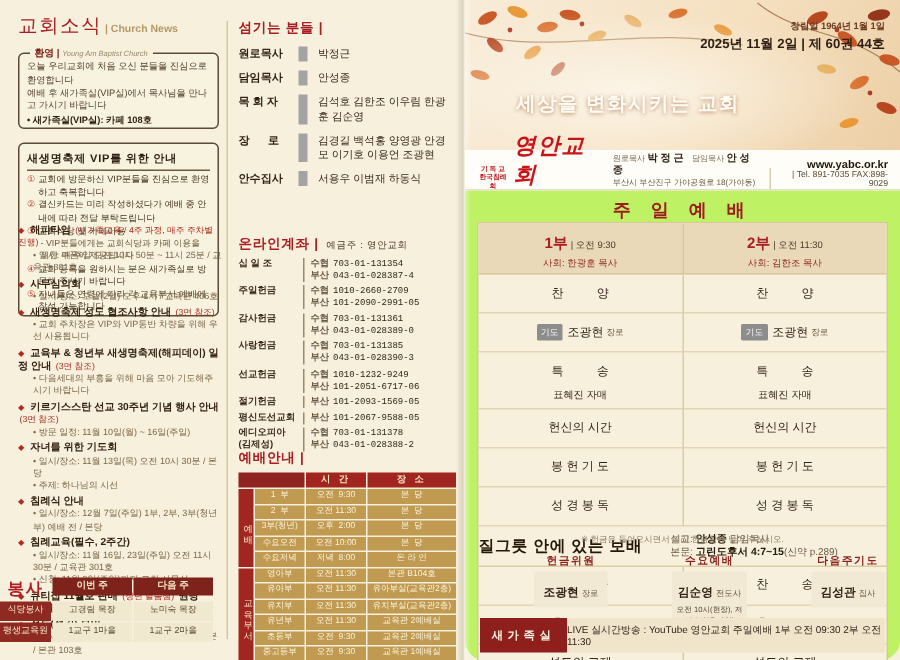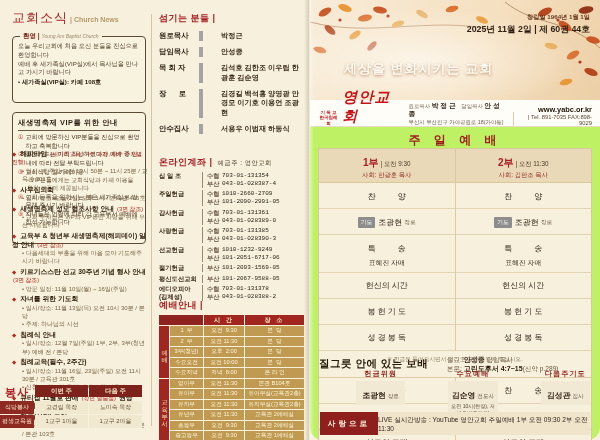--- a/index.html
+++ b/index.html
@@ -9,21 +9,21 @@
   #left-page{position:absolute;left:0;top:0;width:310px;height:440px;background:#f6f0dc;}
   #right-page{position:absolute;left:310px;top:0;width:290px;height:440px;background:#bef264;border-radius:13px;}
   #fold{position:absolute;left:304px;top:0;width:10px;height:440px;z-index:5;
         background:linear-gradient(90deg,rgba(90,70,40,0) 0%,rgba(90,70,40,.18) 45%,rgba(255,255,255,.4) 60%,rgba(90,70,40,0) 100%);}
   .col-divider{position:absolute;left:151px;top:14px;bottom:14px;width:1px;background:#d6c5a2;}
 
   
   #church-news{position:absolute;left:12px;top:8px;width:134px;}
   .cn-title{font-size:13px;font-weight:normal;color:#a81e22;letter-spacing:1px;}
   .cn-title-en{font-size:7px;color:#b59a68;font-weight:bold;margin-left:2px;}
-  .box{position:relative;border:1px solid #5a4a36;border-radius:4px;background:#f8f3df;padding:5px 5px 16px 5px;margin-top:9px;}
+  .box{position:relative;border:1px solid #5a4a36;border-radius:4px;background:#f8f3df;padding:5px 5px 0 5px;margin-top:9px;}
   .box-label{position:absolute;top:-5px;left:7px;background:#f6f0dc;padding:0 3px;font-size:6.5px;font-weight:bold;color:#7a2018;}
   .box-label .en{font-size:5px;font-style:italic;color:#9a8a6a;font-weight:normal;}
   .w-line{font-size:6.2px;color:#54422e;line-height:8.8px;}
   .w-note{font-size:6.2px;color:#2e2012;font-weight:bold;line-height:9px;}
   .vip-title{font-size:7.4px;font-weight:bold;color:#2e1f12;border-bottom:1px solid #6a5a42;padding-bottom:2px;margin-bottom:2px;letter-spacing:.5px;}
   .vip-item{font-size:6.1px;color:#46341f;line-height:8.6px;display:flex;}
   .vip-item .num{color:#c0392b;margin-right:2px;flex:0 0 auto;}
   .vip-sub{font-size:5.9px;color:#6a573c;line-height:8.2px;margin-left:9px;}
   #news-list{position:absolute;left:12px;top:150px;width:136px;}
   .news-item{margin-bottom:2.5px;}
@@ -40,21 +40,21 @@
   .st-h{background:#7e221c;color:#f5e9c9;font-size:6.4px;font-weight:bold;text-align:center;line-height:12px;height:12px;}
   .st-l{background:#8e2a22;color:#f5e9c9;font-size:6px;text-align:center;line-height:13px;height:13px;}
   .st-c{background:#f1e8d0;color:#5c4a30;font-size:5.9px;text-align:center;line-height:13px;height:13px;border:0;}
 
   
   #servants{position:absolute;left:159px;top:12px;width:145px;}
   .sec-title{font-size:9px;font-weight:bold;color:#a81e22;letter-spacing:.5px;}
   .sec-title .sub{font-size:6.3px;color:#4a3a26;font-weight:normal;margin-left:2px;}
   .sv-row{display:flex;margin-top:6px;}
   .sv-role{flex:0 0 40px;font-size:7.4px;font-weight:bold;color:#2e1f12;white-space:pre;}
-  .sv-names{flex:1;border-left:4px solid #a3a3a3;padding-left:18px;font-size:7.2px;color:#3a2a1a;line-height:9.8px;font-weight:bold;}
+  .sv-names{flex:1;border-left:6px solid #a3a3a3;padding-left:7px;font-size:7.2px;color:#3a2a1a;line-height:9.8px;}
   #accounts{position:absolute;left:159px;top:156px;width:145px;}
   .ac-row{display:flex;margin-top:2.5px;}
   .ac-label{flex:0 0 43px;font-size:6.3px;font-weight:bold;color:#3a2a18;line-height:8px;white-space:pre;}
   .ac-lines{flex:1;border-left:1px solid #9a8a66;padding-left:4px;}
   .ac-line{display:flex;font-size:6.2px;line-height:8px;}
   .ac-bank{flex:0 0 15px;color:#6a5a44;font-weight:bold;}
   .ac-num{color:#2e2618;font-family:"Liberation Mono","DejaVu Sans Mono",monospace;font-size:6px;}
   #worship-info{position:absolute;left:159px;top:299px;width:145px;}
   .wi-head{display:flex;gap:1px;margin-top:3px;}
   .wi-corner{flex:0 0 44px;background:#8e2320;height:10px;}
@@ -705,19 +705,19 @@
         <div class="role">
         <div class="role-title">다음주기도</div>
         <div class="role-card">
           <span class="role-name">김성관</span><span class="role-suffix">집사</span>
           
         </div>
       </div>
       </div>
 
     <div id="broadcast">
-      <div class="bc-label">사랑으로</div>
+      <div class="bc-label">새가족실</div>
       <div class="bc-text">LIVE 실시간방송 : YouTube 영안교회   주일예배 1부 오전 09:30   2부 오전 11:30</div>
     </div>
   </div>
 
   <div id="fold"></div>
 </div>
 
 </body></html>

